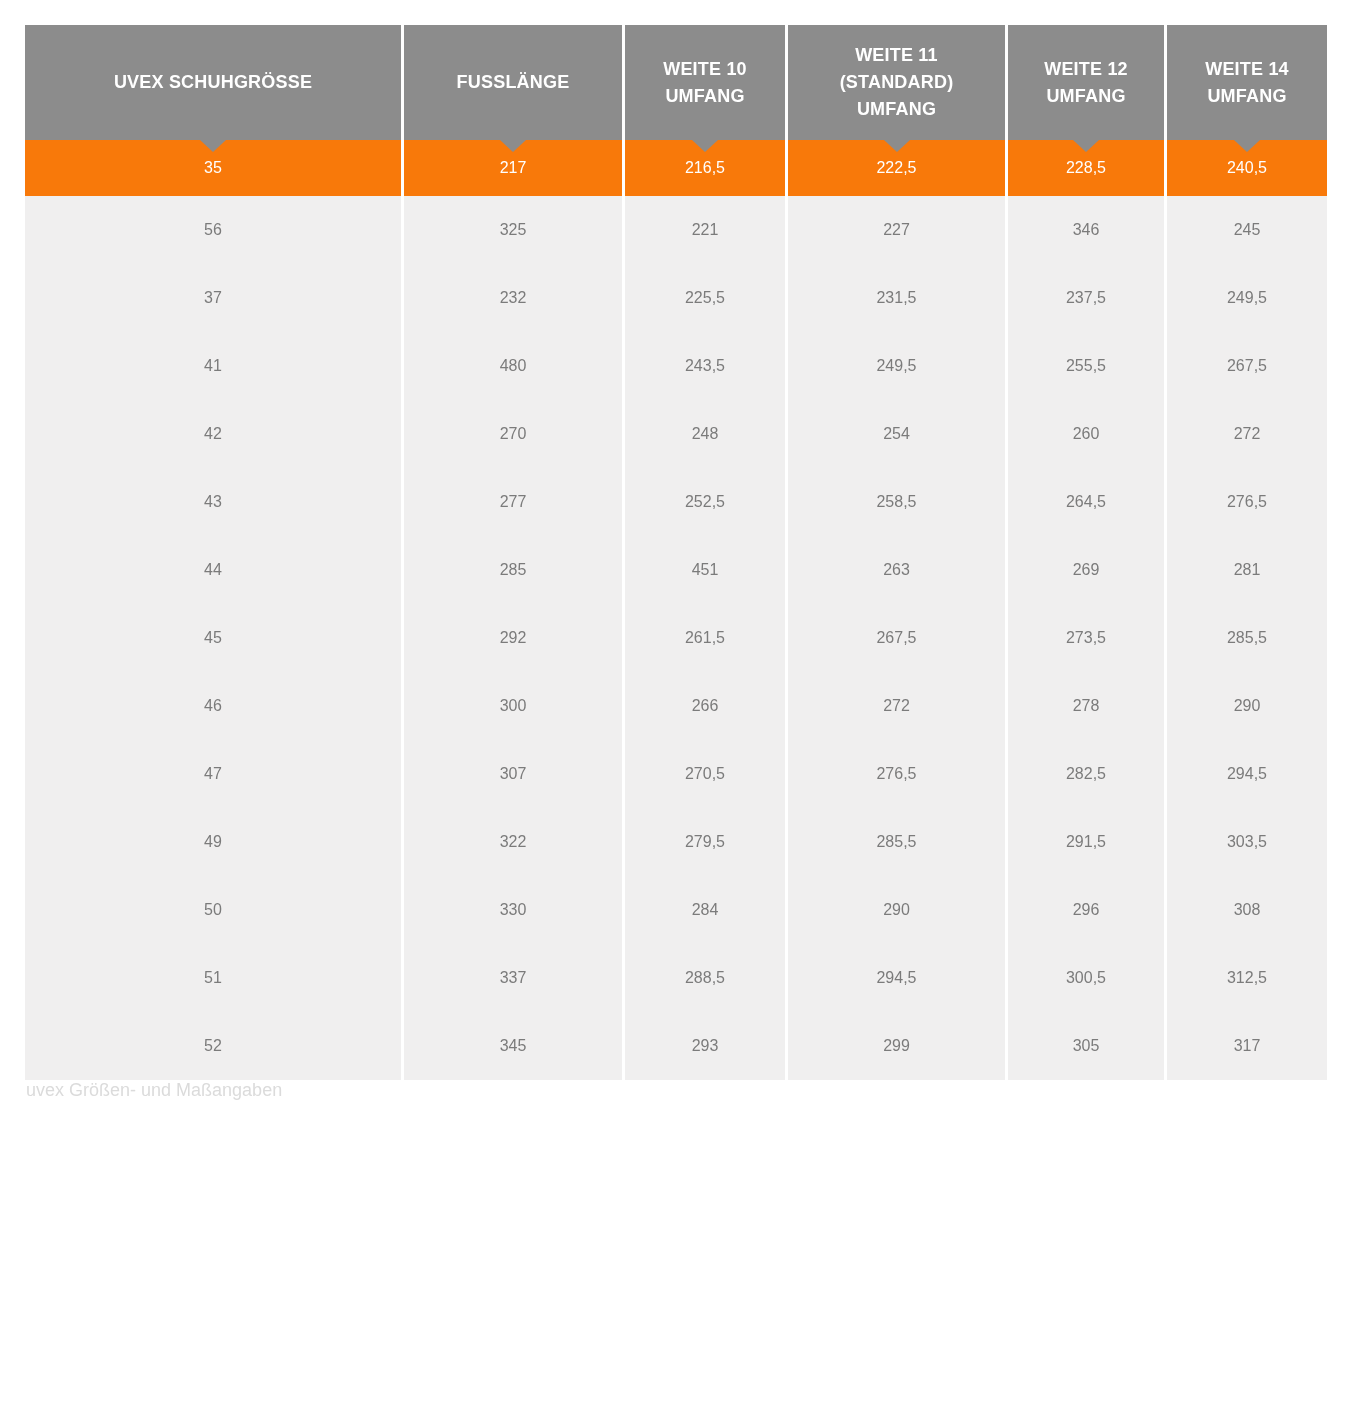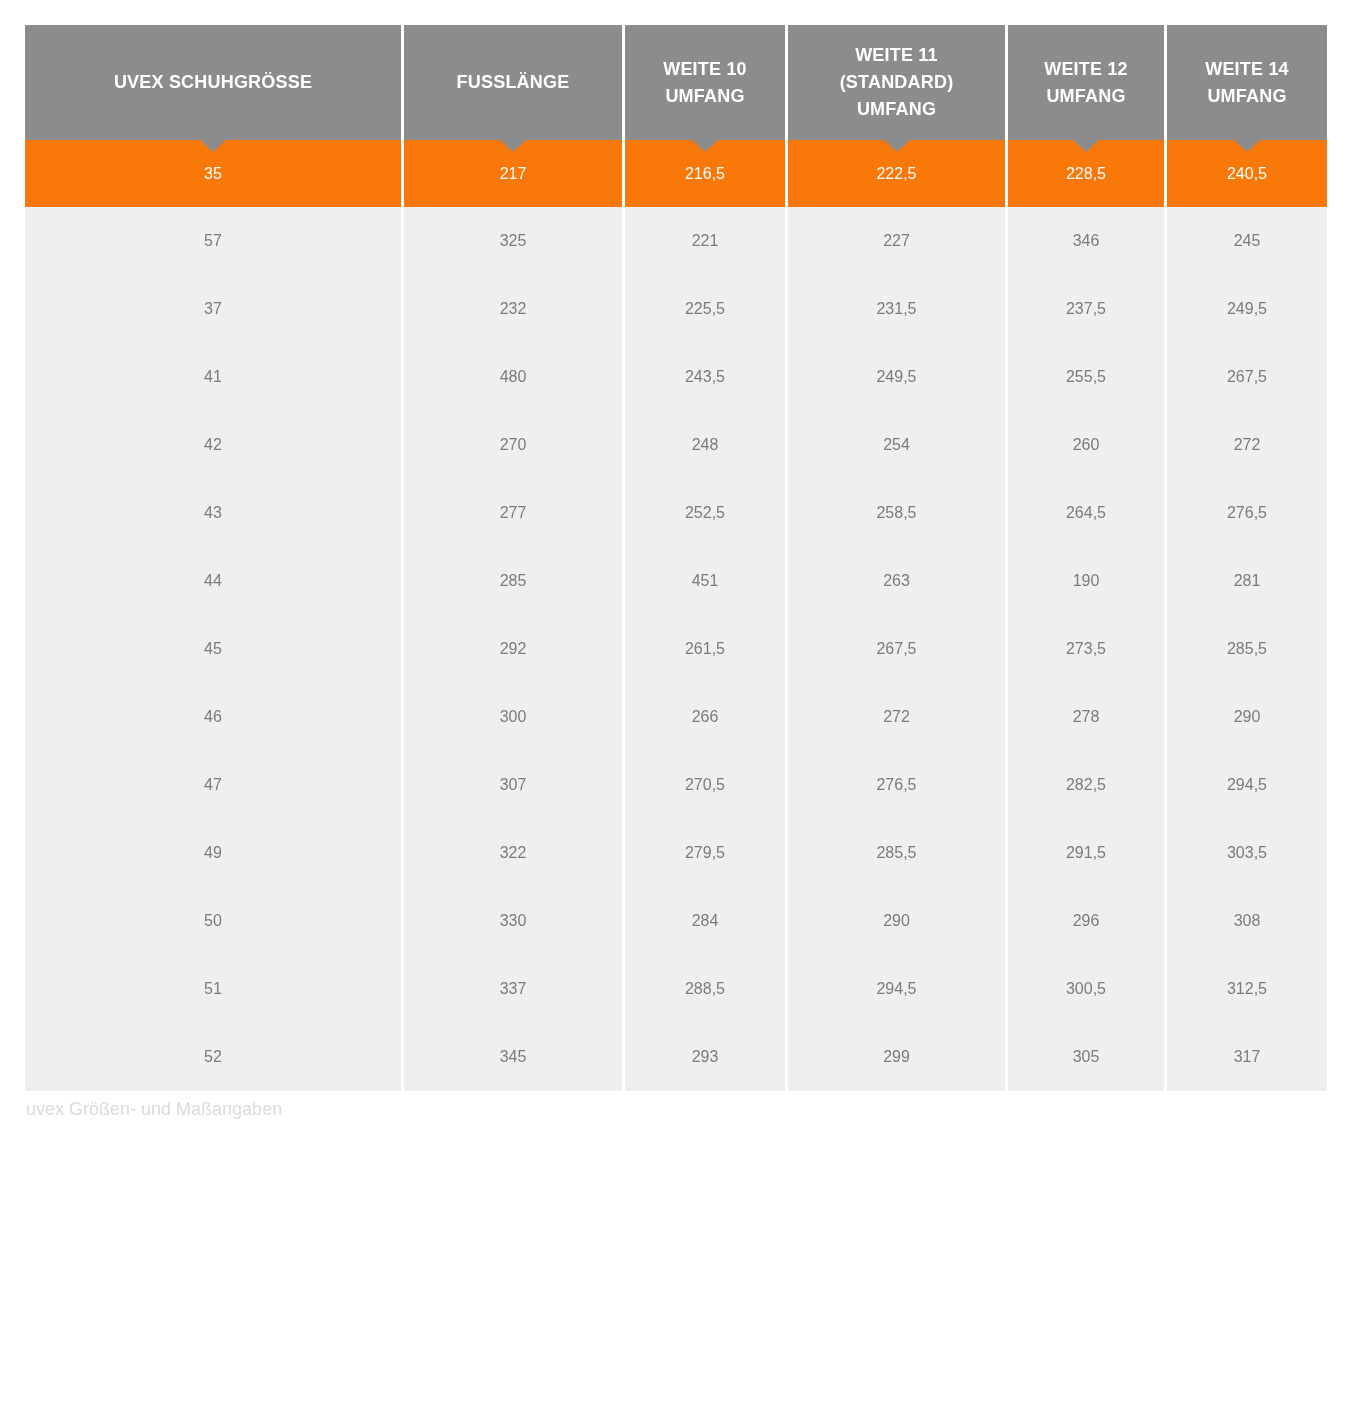--- a/index.html
+++ b/index.html
@@ -54,24 +54,24 @@
     text-align:center;
     vertical-align:middle;
     font-size:16px;
     height:68px;
     background:var(--row-bg);
     color:var(--row-text);
   }
   tr.highlight td{
     background:var(--highlight-bg);
     color:var(--highlight-text);
-    height:67px;
+    height:56px;
   }
   .caption{
-    margin-top:8px;
+    margin-top:0;
     padding-left:1px;
     font-size:18px;
     color:var(--caption-text);
   }
 </style>
 </head>
 <body>
 
 <div class="page">
   <table class="size-table">
@@ -119,21 +119,21 @@
     <tbody>
         <tr class="highlight">
     <td>35</td>
     <td>217</td>
     <td>216,5</td>
     <td>222,5</td>
     <td>228,5</td>
     <td>240,5</td>
   </tr>
         <tr>
-    <td>57</td>
+    <td>56</td>
     <td>325</td>
     <td>221</td>
     <td>227</td>
     <td>346</td>
     <td>245</td>
   </tr>
         <tr>
     <td>37</td>
     <td>232</td>
     <td>225,5</td>
@@ -163,21 +163,21 @@
     <td>252,5</td>
     <td>258,5</td>
     <td>264,5</td>
     <td>276,5</td>
   </tr>
         <tr>
     <td>44</td>
     <td>285</td>
     <td>451</td>
     <td>263</td>
-    <td>190</td>
+    <td>269</td>
     <td>281</td>
   </tr>
         <tr>
     <td>45</td>
     <td>292</td>
     <td>261,5</td>
     <td>267,5</td>
     <td>273,5</td>
     <td>285,5</td>
   </tr>

